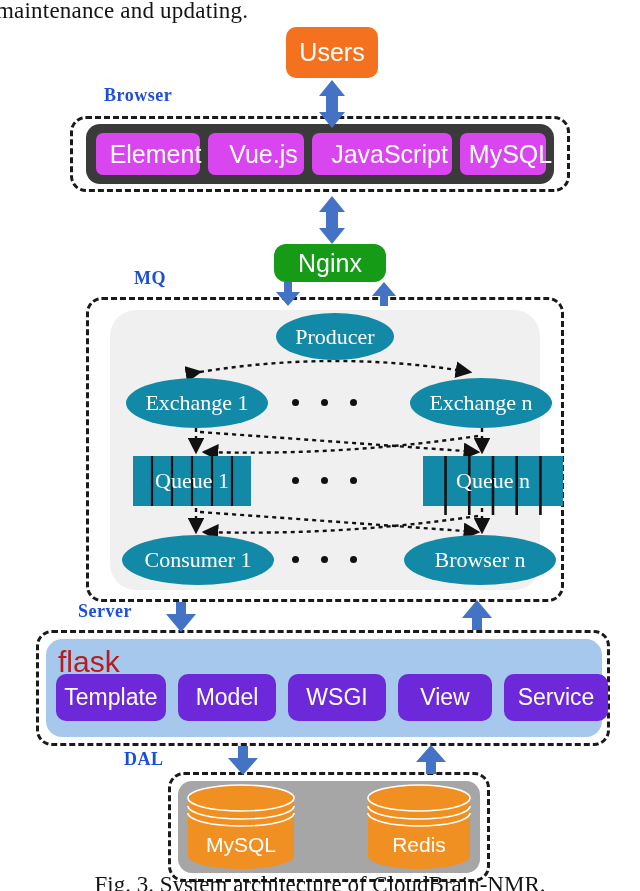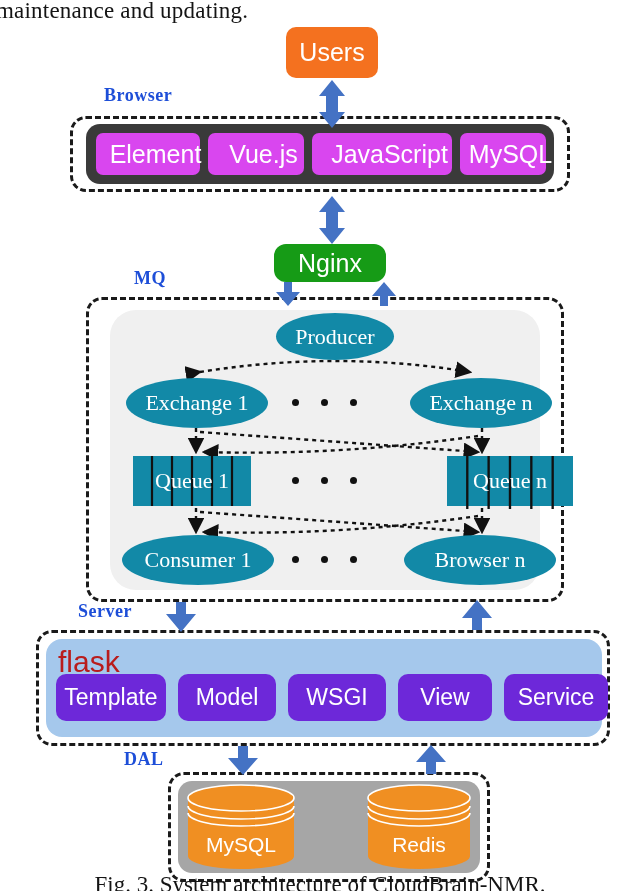--- a/index.html
+++ b/index.html
@@ -245,21 +245,21 @@
   <div class="queue-node" style="left:133px; top:456px; width:118px; height:50px;">
     <svg class="qlines" viewBox="0 0 118 50" preserveAspectRatio="none">
       <line x1="19" y1="0" x2="19" y2="50" stroke="#111" stroke-width="2.2"></line>
       <line x1="39" y1="0" x2="39" y2="50" stroke="#111" stroke-width="2.2"></line>
       <line x1="59" y1="0" x2="59" y2="50" stroke="#111" stroke-width="2.2"></line>
       <line x1="79" y1="0" x2="79" y2="50" stroke="#111" stroke-width="2.2"></line>
       <line x1="99" y1="0" x2="99" y2="50" stroke="#111" stroke-width="2.2"></line>
     </svg>
     <span class="qlabel">Queue 1</span>
   </div>
-  <div class="queue-node" style="left:423px; top:456px; width:126px; height:50px;margin-left:24px;">
+  <div class="queue-node" style="left:423px; top:456px; width:140px; height:50px;">
     <svg class="qlines" viewBox="0 0 118 50" preserveAspectRatio="none">
       <line x1="19" y1="0" x2="19" y2="50" stroke="#111" stroke-width="2.2"></line>
       <line x1="39" y1="0" x2="39" y2="50" stroke="#111" stroke-width="2.2"></line>
       <line x1="59" y1="0" x2="59" y2="50" stroke="#111" stroke-width="2.2"></line>
       <line x1="79" y1="0" x2="79" y2="50" stroke="#111" stroke-width="2.2"></line>
       <line x1="99" y1="0" x2="99" y2="50" stroke="#111" stroke-width="2.2"></line>
     </svg>
     <span class="qlabel">Queue n</span>
   </div>
   <div class="dots" style="left:292px; top:477px;">

